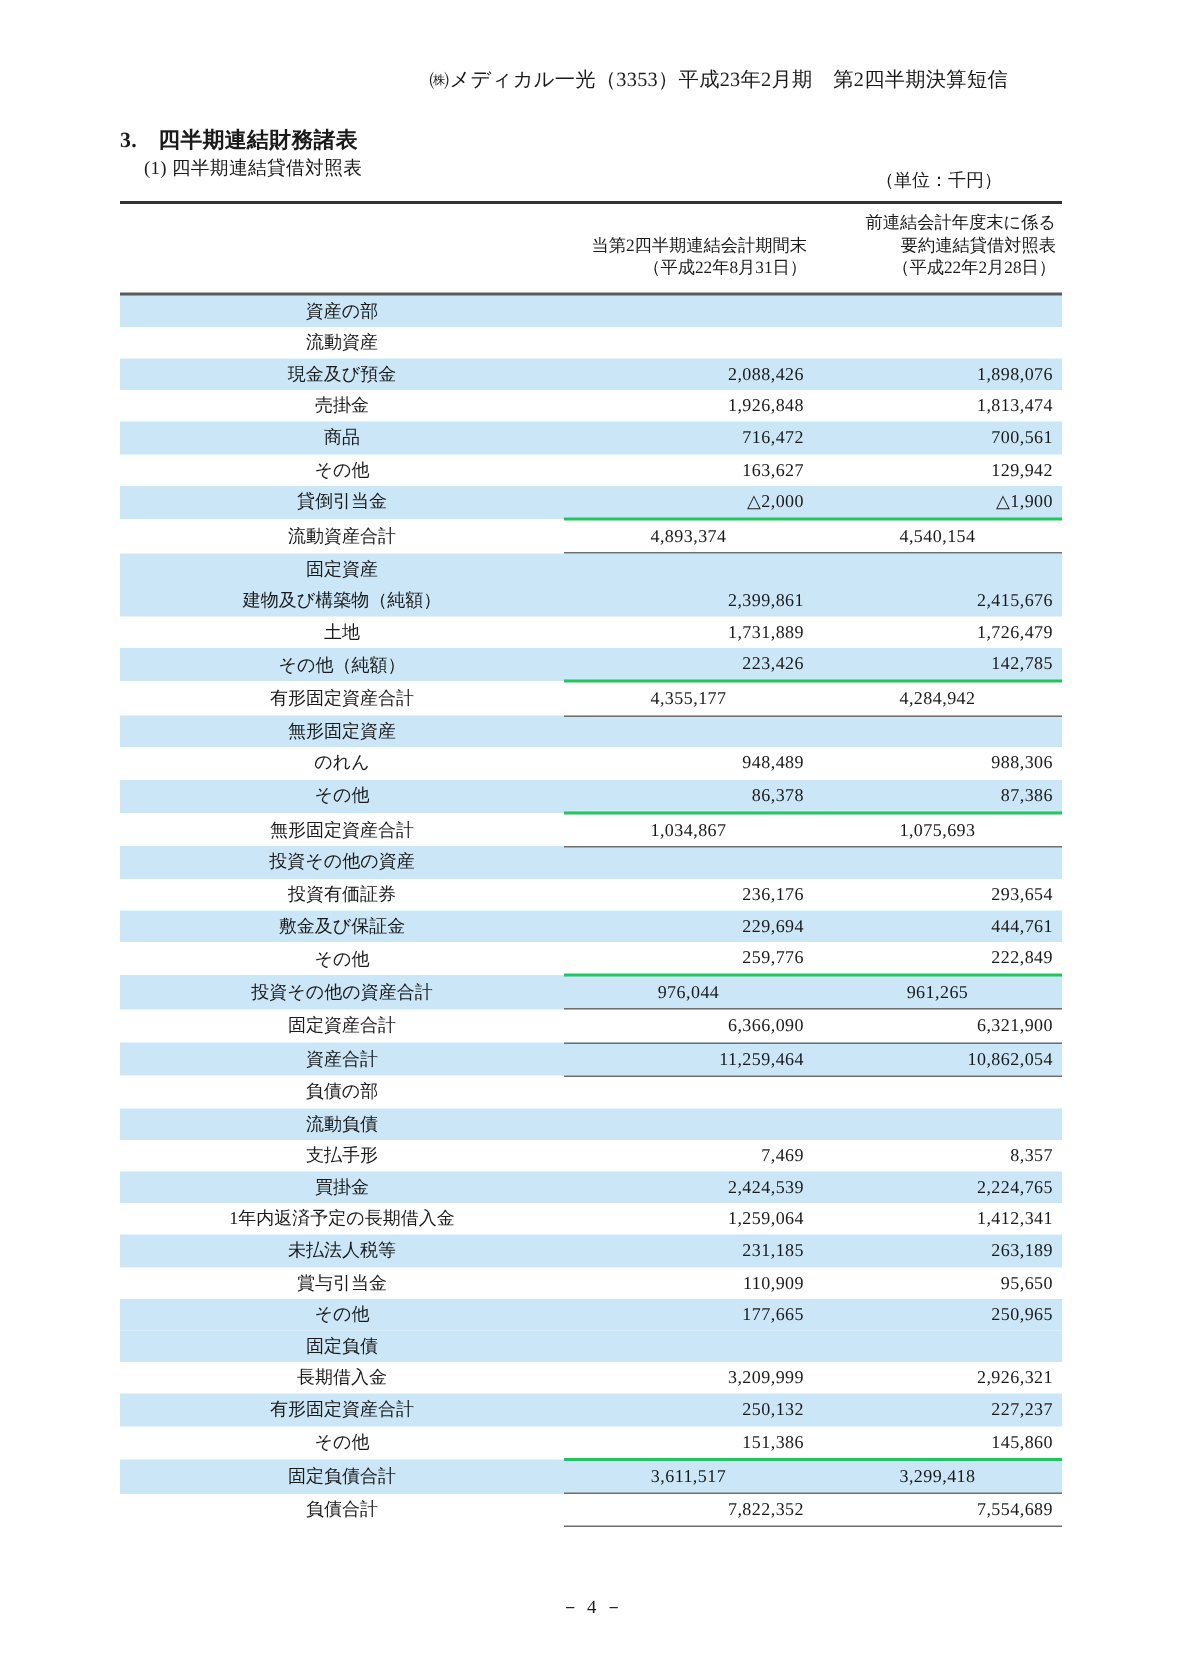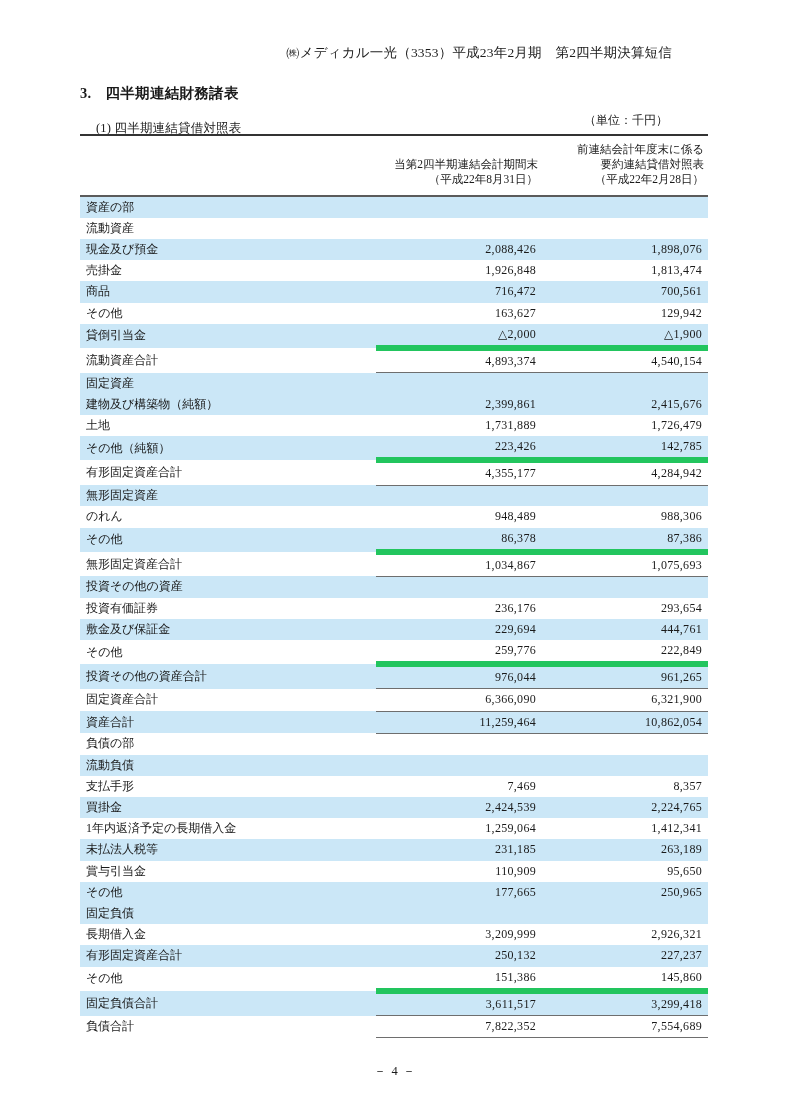--- a/index.html
+++ b/index.html
@@ -41,21 +41,21 @@
     top: 84px;
     left: 80px;
     font-size: 14.5px;
     font-weight: bold;
     letter-spacing: 0.3px;
   }
   .section-title .num { margin-right: 14px; }
 
   .sub-title {
     position: absolute;
-    top: 120px;
+    top: 104px;
     left: 96px;
     font-size: 12.5px;
     letter-spacing: 0.2px;
   }
 
   
   .unit-note {
     position: absolute;
     top: 112px;
     right: 82px;
@@ -89,35 +89,35 @@
 
   .bs-table tbody td {
     height: 21.2px;
     padding: 0 6px;
     line-height: 21.2px;
     white-space: nowrap;
     font-size: 12px;
   }
   .bs-table tbody tr.shade td { background: #cbe7f7; }
 
-  td.label { text-align: left; }
+  td.label { text-align: center; }
   td.num {
     text-align: right;
     font-family: "Liberation Serif", "DejaVu Serif", serif;
     letter-spacing: 0.3px;
   }
 
   
   .i1 { padding-left: 8px; }
   .i2 { padding-left: 28px; }
   .i3 { padding-left: 48px; }
   .i4 { padding-left: 68px; }
 
   
-  tr.rule-top td.num  { border-top: 6px solid #22c55e; }
+  tr.rule-top td.num  { border-top: 2px solid #22c55e; text-align: center; }
   tr.rule-bot td.num  { border-bottom: 1px solid #6e6e6e; }
 
   
   .page-footer {
     position: absolute;
     bottom: 38px;
     left: 0;
     width: 790px;
     text-align: center;
     font-size: 12.5px;

